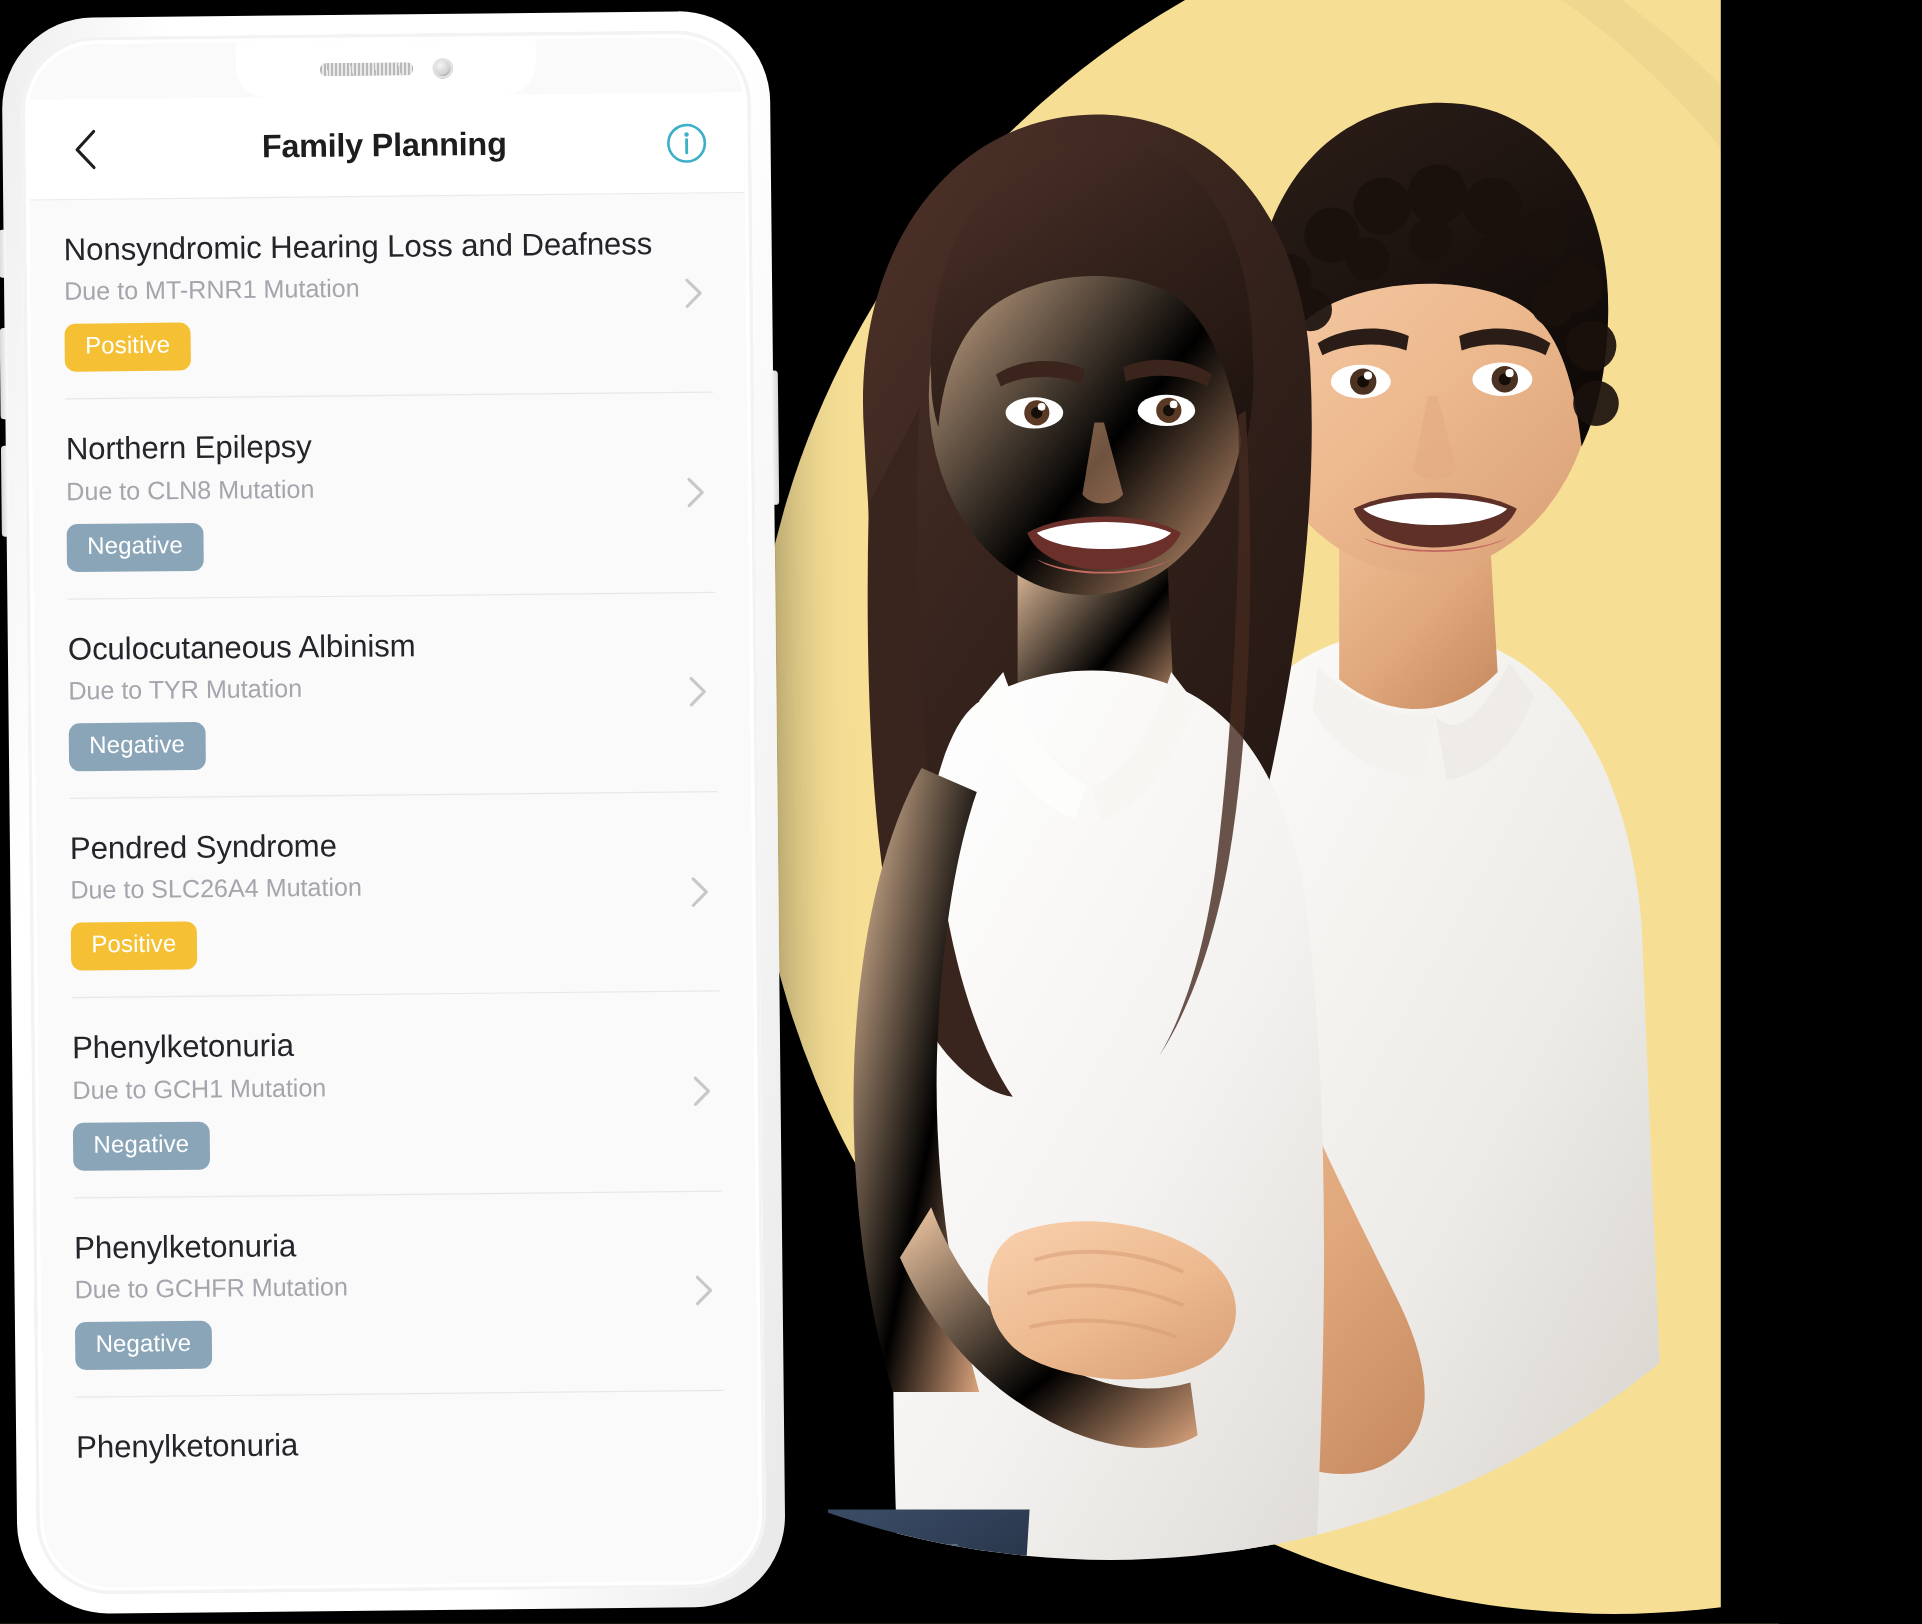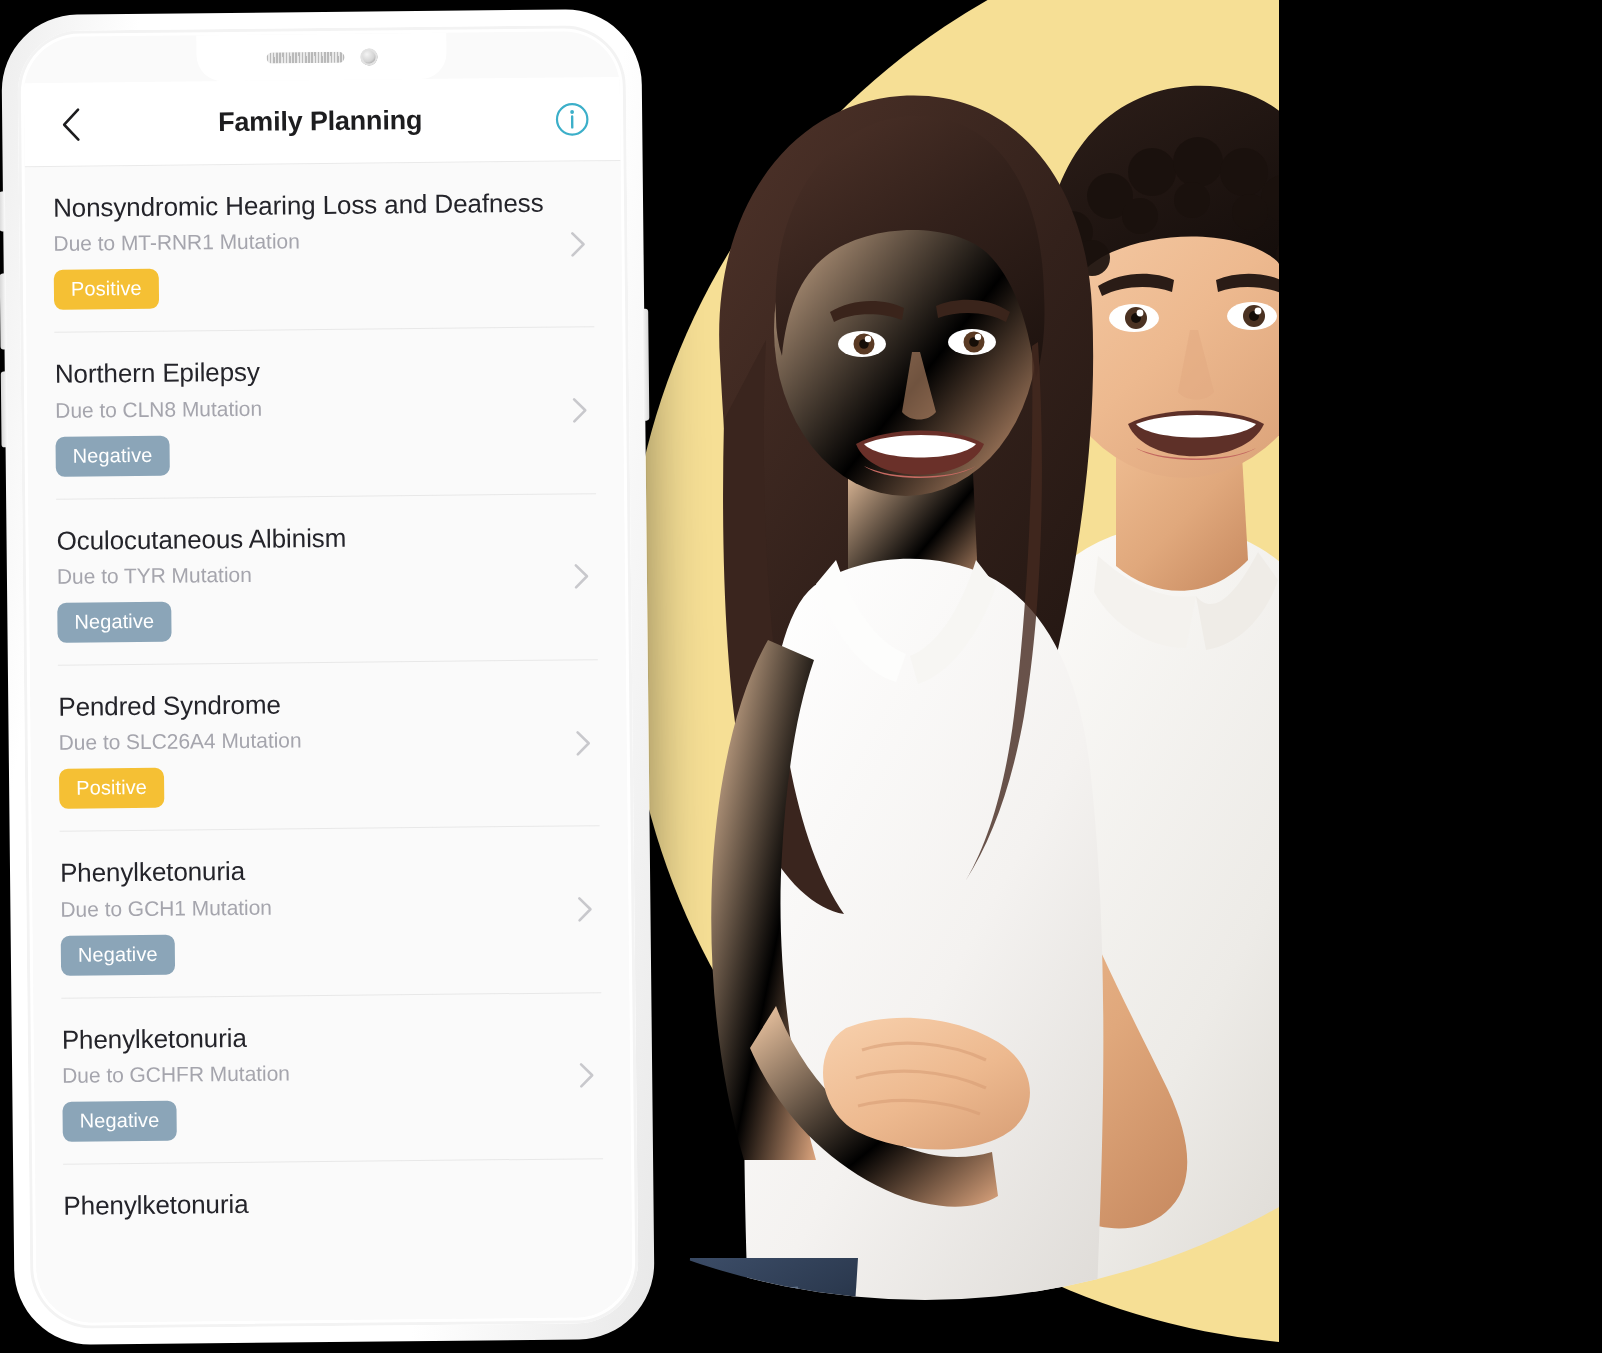--- a/index.html
+++ b/index.html
@@ -8,21 +8,21 @@
   html, body {
     width: 1602px;
     height: 1353px;
     overflow: hidden;
     background: #000000;
     font-family: "Liberation Sans", "DejaVu Sans", sans-serif;
   }
 
   #stage {
     position: relative;
-    width: 1279px;
+    width: 1434px;
     height: 1353px;
     background: #000000;
     overflow: hidden;
   }
 
   
   #yellow-circle {
     position: absolute;
     left: 625px;
     top: -95px;

